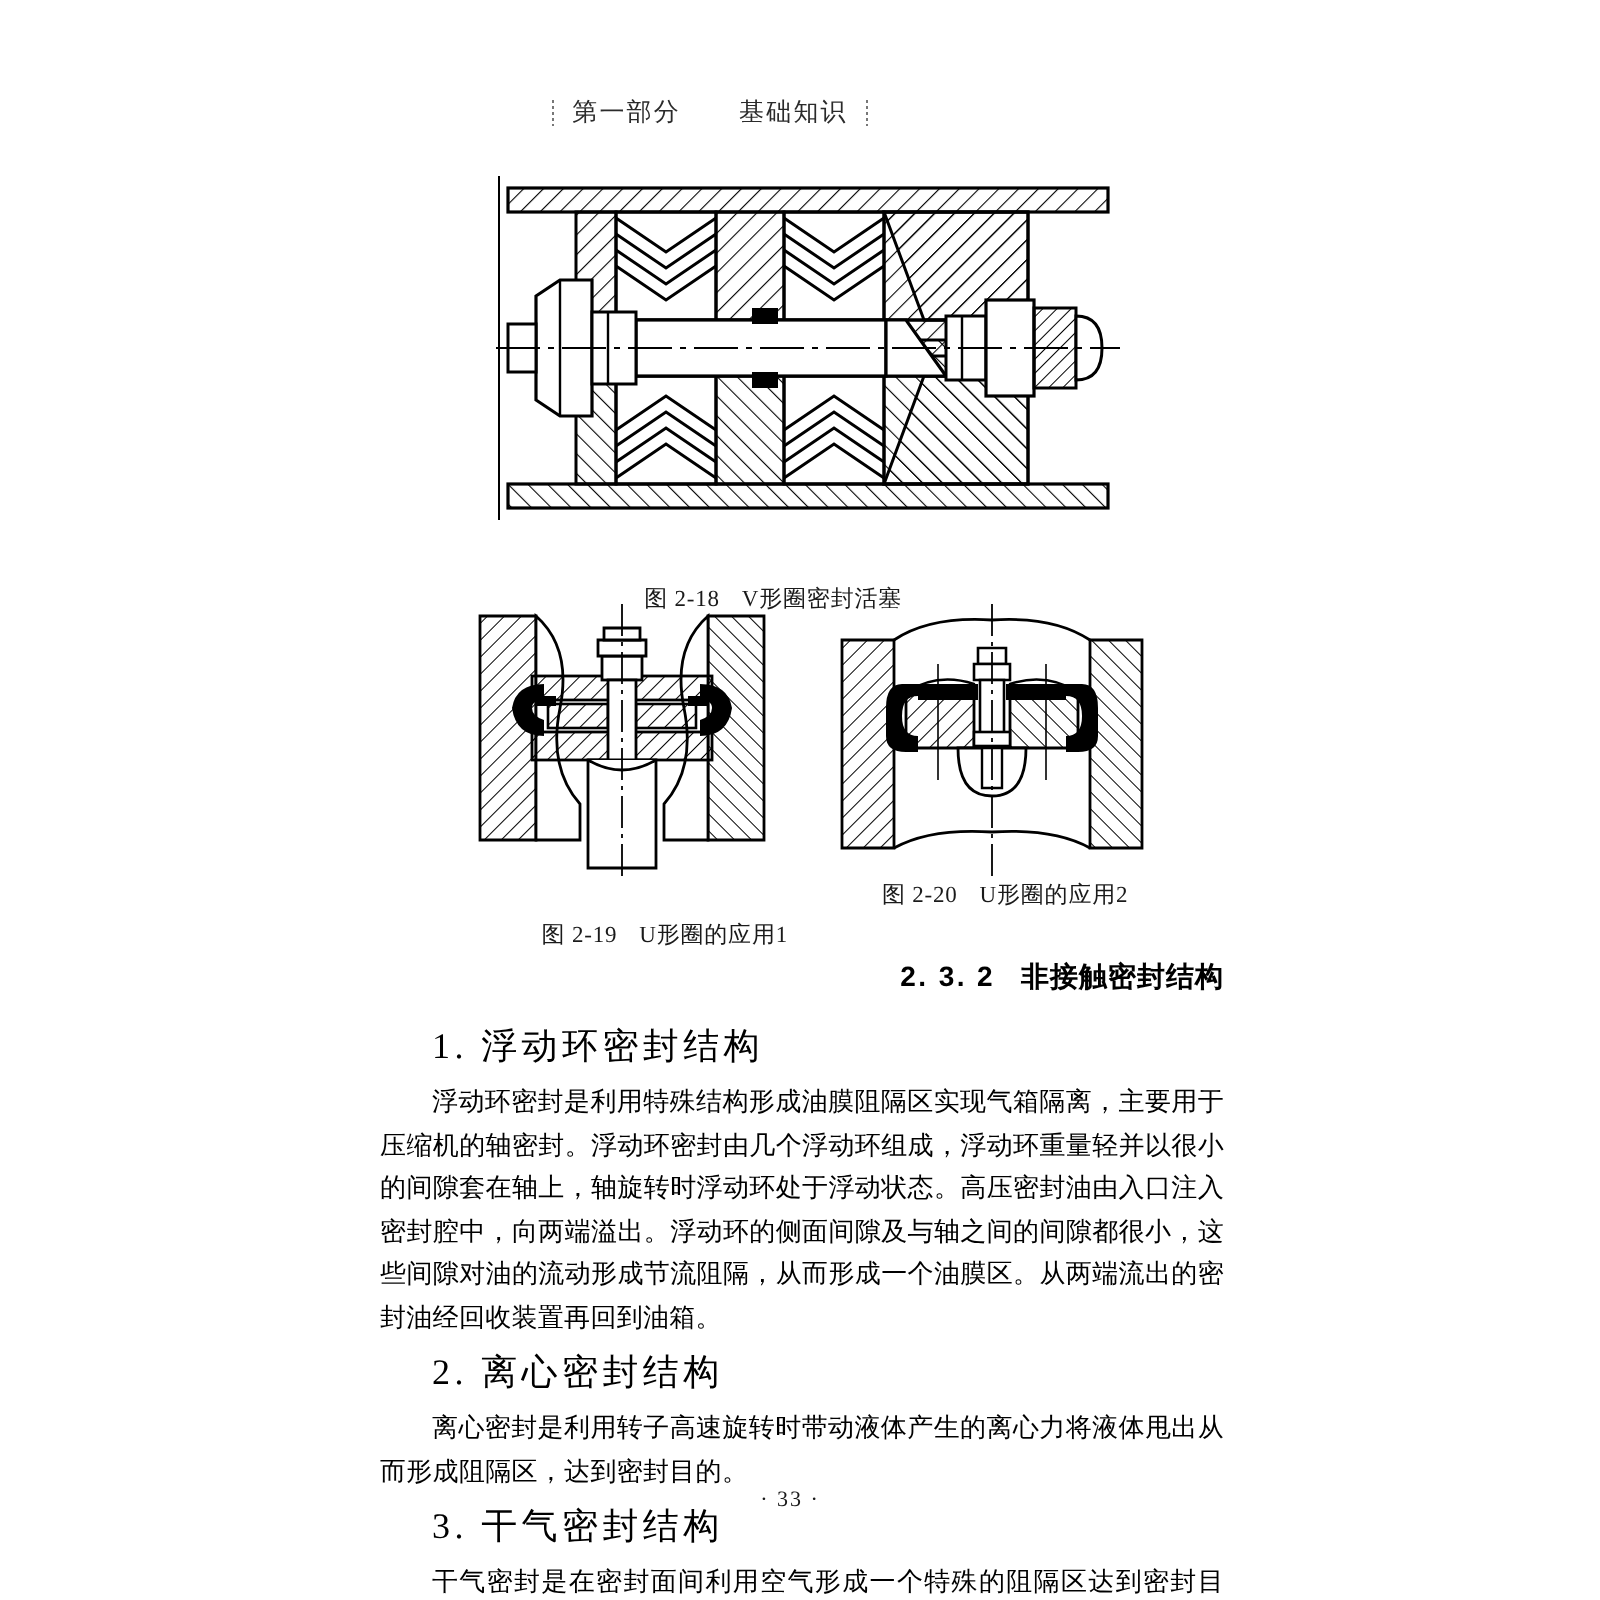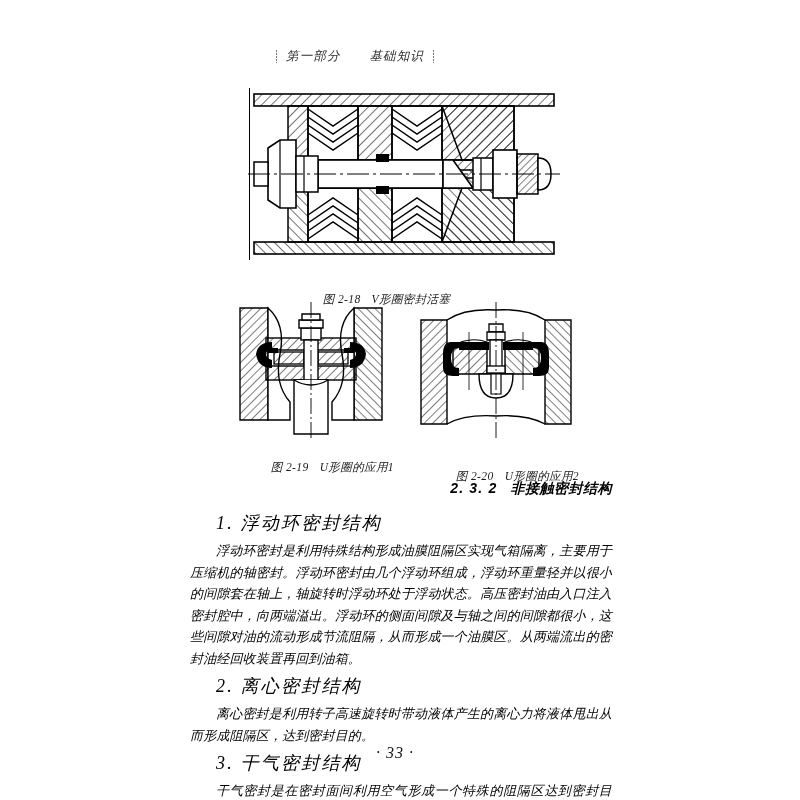--- a/index.html
+++ b/index.html
@@ -16,21 +16,20 @@
     color: #000000;
     position: relative;
   }
 
   .page {
     position: absolute;
     left: 0; top: 0;
     width: 652px;
     height: 800px;
     background: #ffffff;
-    font-style: italic;
   }
 
   
   .running-header {
     position: absolute;
     top: 48px;
     left: 0;
     width: 800px;
     text-align: center;
     padding-right: 90px;
@@ -98,23 +97,22 @@
     height: 140px;
   }
   .fig-19 svg, .fig-20 svg { display: block; }
 
   .cap-219 {
     left: 228px; top: 448px;
     width: 166px;
     text-align: right;
   }
   .cap-220 {
-    left: 413px; top: 457px;
+    left: 413px; top: 428px;
     width: 166px;
-    text-align: right;
   }
 
   
   .body-col {
     position: absolute;
     left: 190px;
     top: 480px;
     width: 422px;
   }
 
@@ -151,21 +149,21 @@
 
   
   .folio {
     position: absolute;
     left: 0;
     top: 744px;
     width: 800px;
     text-align: center;
     padding-right: 10px;
     box-sizing: border-box;
-    font-size: 16px;
+    font-size: 11px;
     letter-spacing: 1px;
     color: #1a1a1a;
   }
 </style>
 </head>
 <body>
 
 <div class="page">
 
   <div class="running-header">

